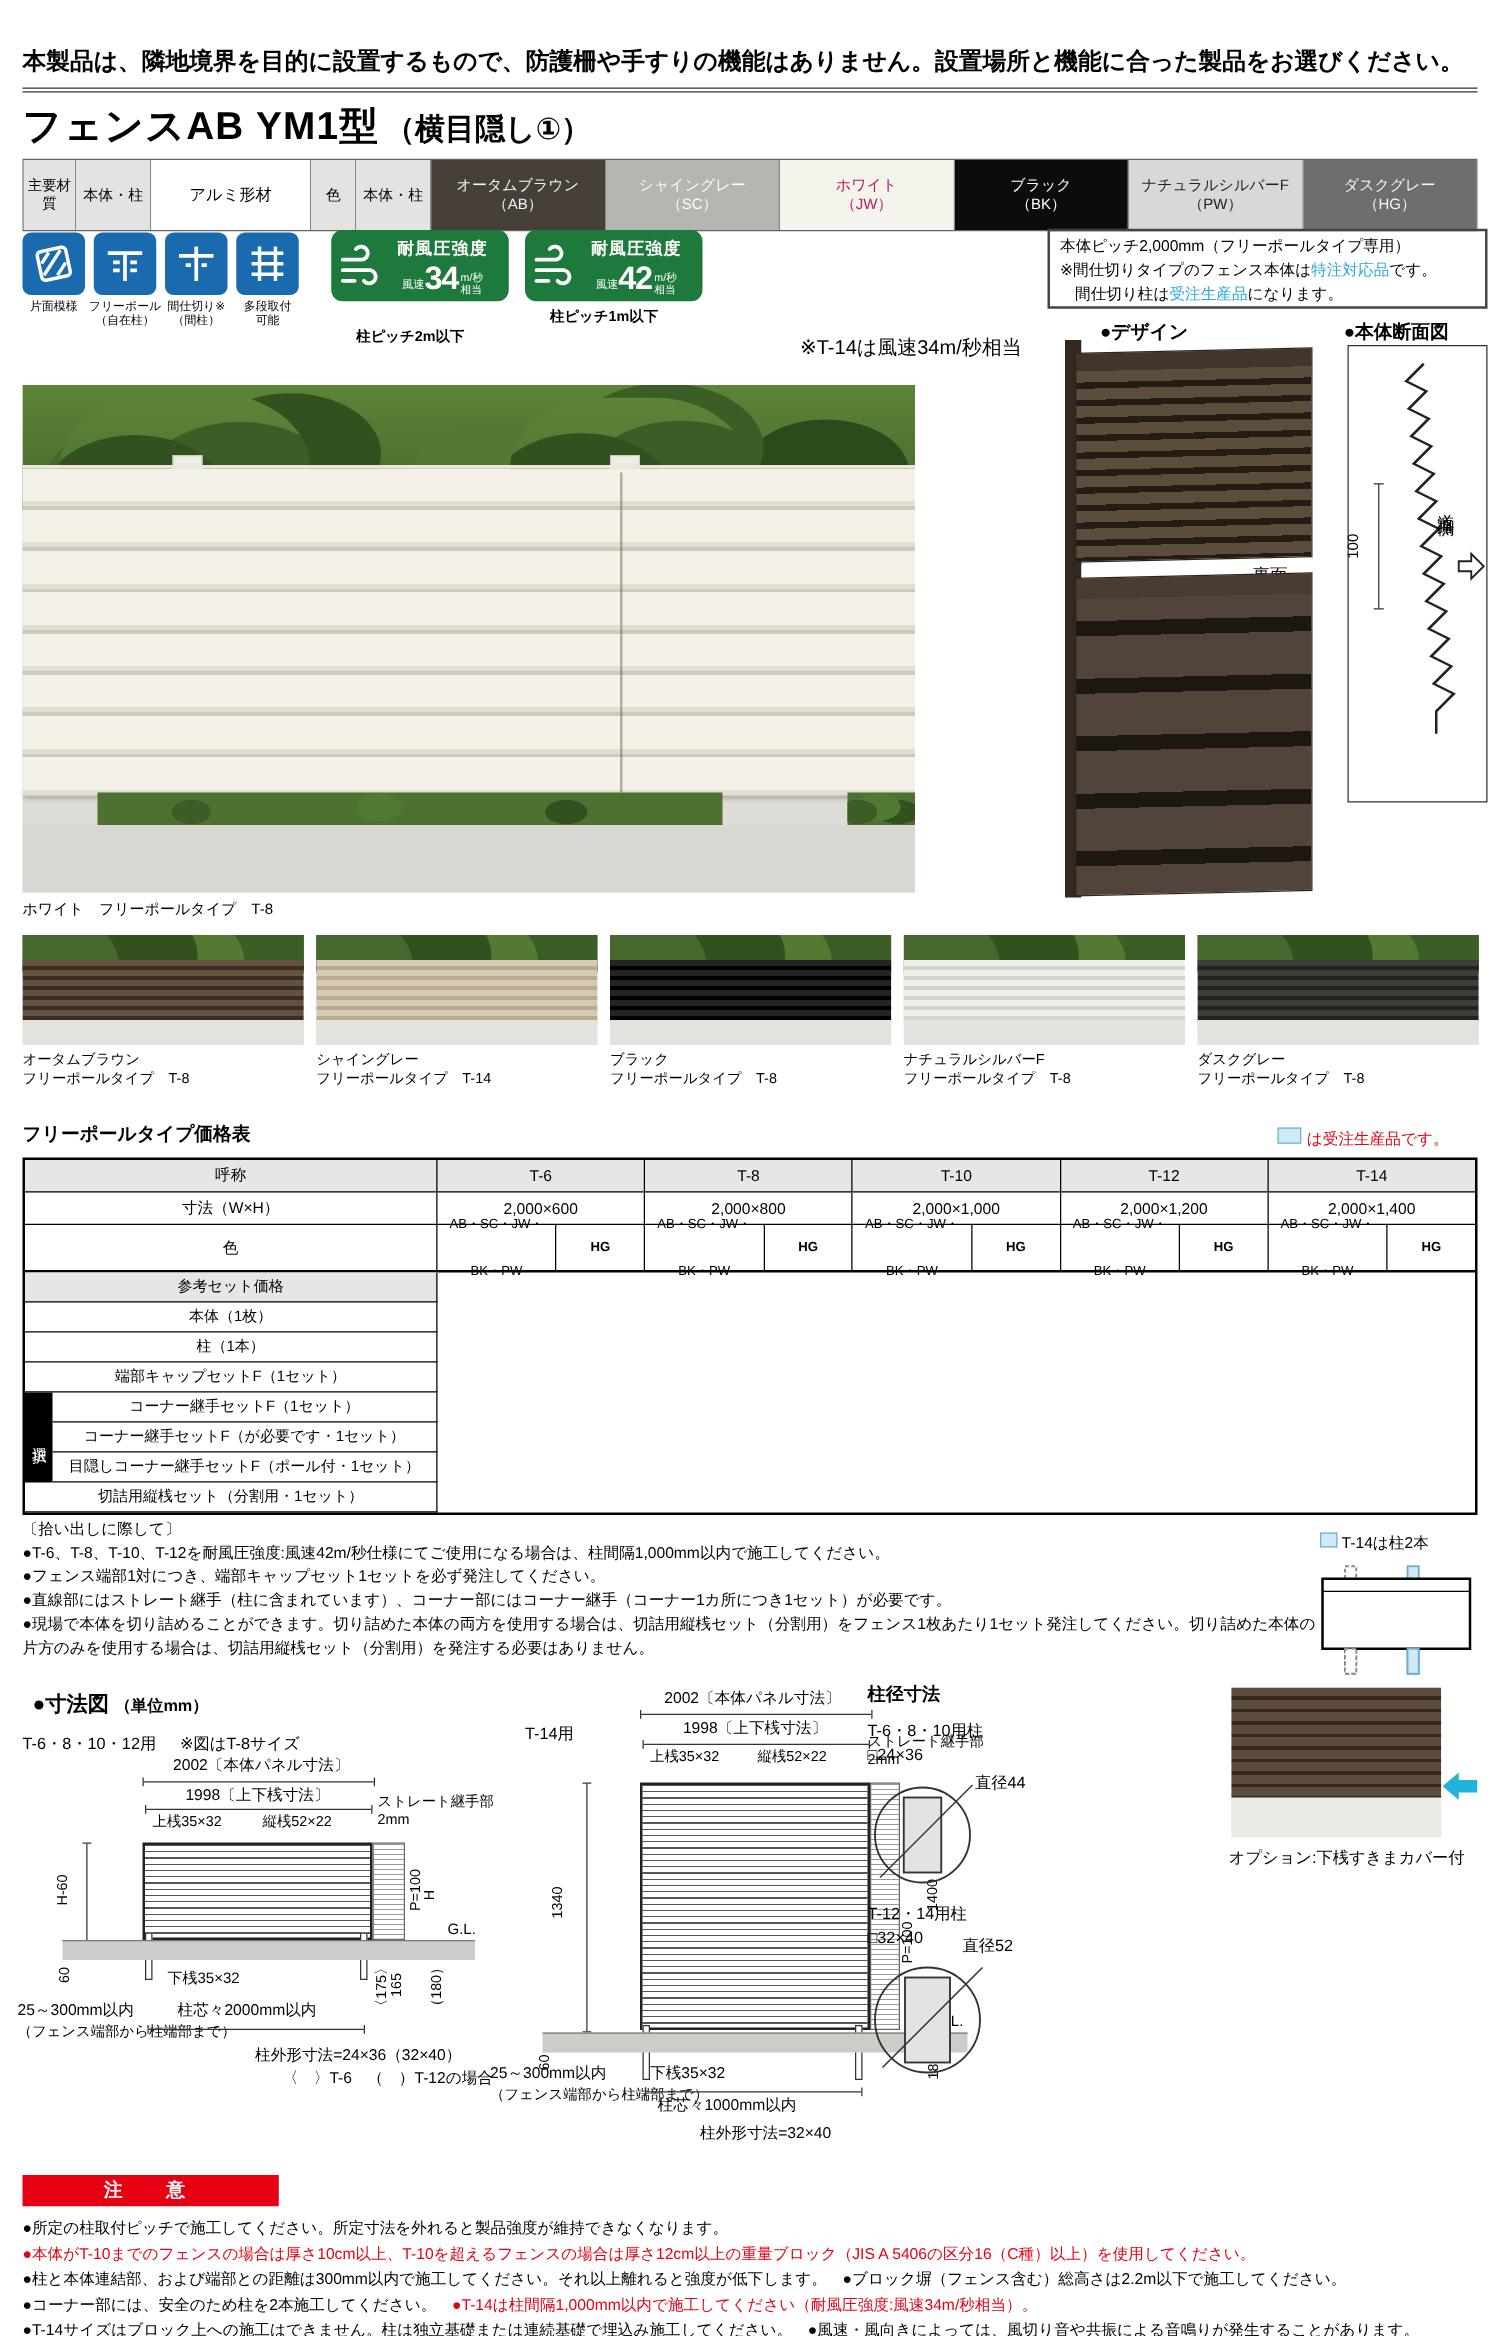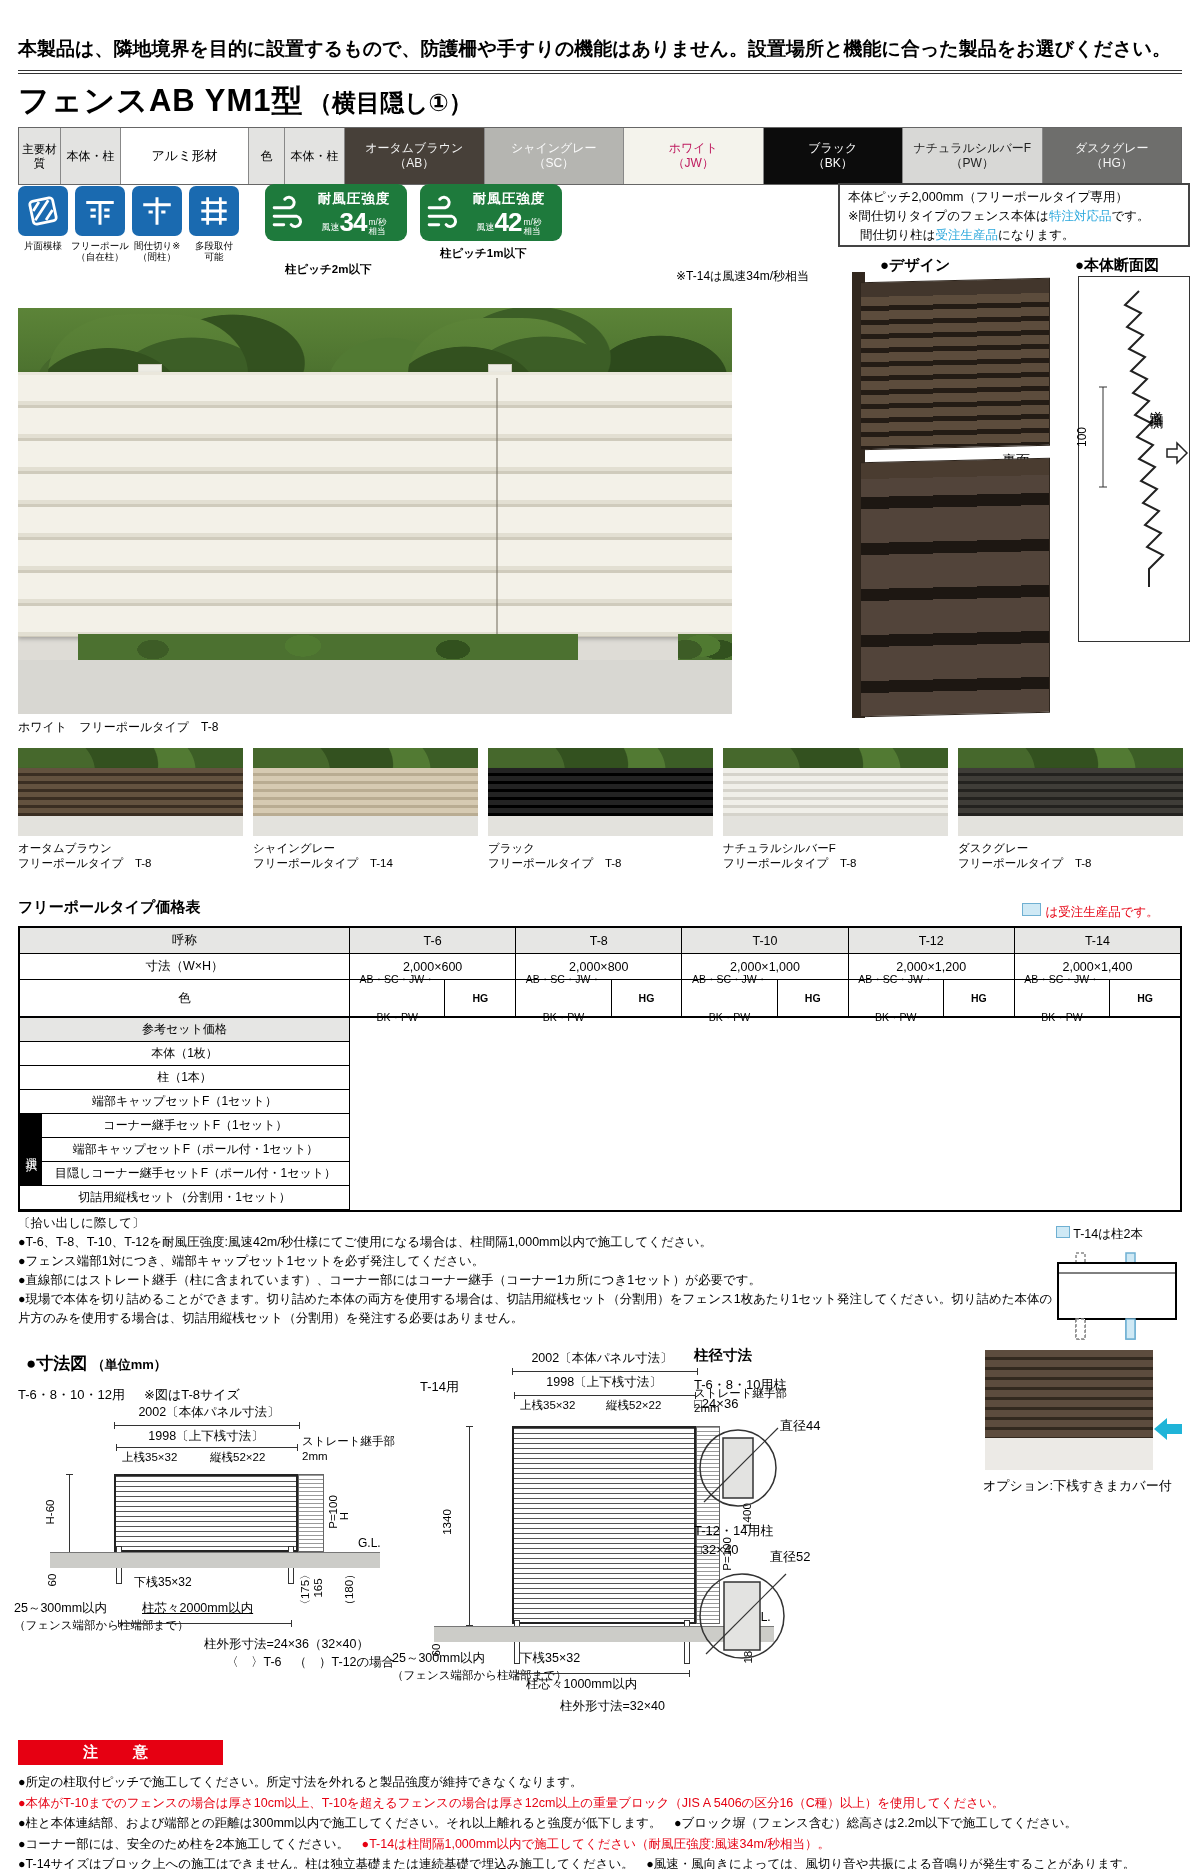--- a/index.html
+++ b/index.html
@@ -282,21 +282,21 @@
         <span class="badge-val">42</span>
         <span class="badge-unitcol">
           <span>m/秒</span>
           <span>相当</span>
         </span>
       </div>
     </div>
   </div>
   <div class="ab badge-note" style="left:440px; top:246px;">柱ピッチ1m以下</div>
 
-  <div class="ab nowrap" style="left:676px; top:268px; font-size:12px;">※T-14は風速34m/秒相当</div>
+  <div class="ab nowrap" style="left:640px; top:268px; font-size:16px;">※T-14は風速34m/秒相当</div>
 
   <div class="ab infobox" style="left:838px; top:183px;">
     <div class="nowrap">本体ピッチ2,000mm（フリーポールタイプ専用）</div>
     <div class="nowrap">
       <span>※間仕切りタイプのフェンス本体は</span><span class="hl-blue">特注対応品</span><span>です。</span>
     </div>
     <div class="nowrap" style="padding-left:12px;">
       <span>間仕切り柱は</span><span class="hl-blue">受注生産品</span><span>になります。</span>
     </div>
   </div>
@@ -460,21 +460,21 @@
     </div>
     <div class="pt-brow">
       <div class="pt-blabel">端部キャップセットF（1セット）</div>
       <div class="pt-empty"></div>
     </div>
     <div class="pt-brow">
       <div class="pt-blabel shift">コーナー継手セットF（1セット）</div>
       <div class="pt-empty"></div>
     </div>
     <div class="pt-brow">
-      <div class="pt-blabel shift">端部キャップセットF（ポール付・1セット）</div>
+      <div class="pt-blabel shift">コーナー継手セットF（が必要です・1セット）</div>
       <div class="pt-empty"></div>
     </div>
     <div class="pt-brow">
       <div class="pt-blabel shift">目隠しコーナー継手セットF（ポール付・1セット）</div>
       <div class="pt-empty"></div>
     </div>
     <div class="pt-brow">
       <div class="pt-blabel">切詰用縦桟セット（分割用・1セット）</div>
       <div class="pt-empty"></div>
     </div>
@@ -530,21 +530,21 @@
     <div class="dpost" style="left:102px; top:160px; height:38px;"></div>
     <div class="dpost" style="left:274px; top:160px; height:38px;"></div>
     <div class="ground" style="left:36px; top:166px; width:330px; height:15px;"></div>
     <span class="rot" style="left:32px; top:188px;">60</span>
     <span class="ab dlab" style="left:120px; top:188px;">下桟35×32</span>
     <span class="rot" style="left:270px; top:196px;">〈175〉</span>
     <span class="rot" style="left:294px; top:196px;">165</span>
     <span class="rot" style="left:314px; top:196px;">（180）</span>
     <span class="ab dlab" style="left:0; top:214px; font-size:12.5px;">25～300mm以内</span>
     <span class="ab dlab-s" style="left:0; top:232px;">（フェンス端部から柱端部まで）</span>
-    <span class="ab dlab" style="left:128px; top:214px; font-size:12.5px;text-decoration:underline;">柱芯々2000mm以内</span>
+    <span class="ab dlab" style="left:128px; top:214px; font-size:12.5px;">柱芯々2000mm以内</span>
     <div class="dimline" style="left:104px; top:234px; width:172px;"></div>
     <span class="ab dlab" style="left:190px; top:250px; font-size:12.5px;">柱外形寸法=24×36（32×40）</span>
     <span class="ab dlab" style="left:212px; top:268px; font-size:12.5px;">〈　〉T-6　（　）T-12の場合</span>
   </div>
 
   <div class="ab" style="left:392px; top:1340px; width:390px; height:380px;">
     <span class="ab dlab" style="left:28px; top:38px; font-size:13px;">T-14用</span>
     <span class="ab dlab ctr" style="left:110px; top:10px; width:200px; font-size:12.5px;">2002〔本体パネル寸法〕</span>
     <div class="dimline" style="left:120px; top:28px; width:184px;"></div>
     <span class="ab dlab ctr" style="left:120px; top:34px; width:184px; font-size:12.5px;">1998〔上下桟寸法〕</span>

